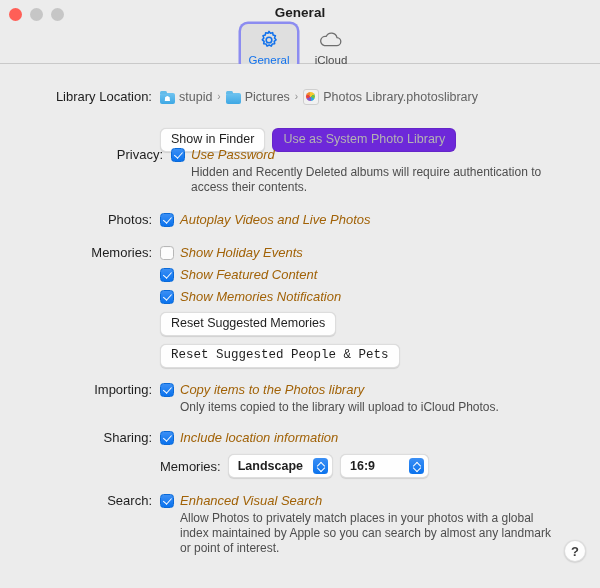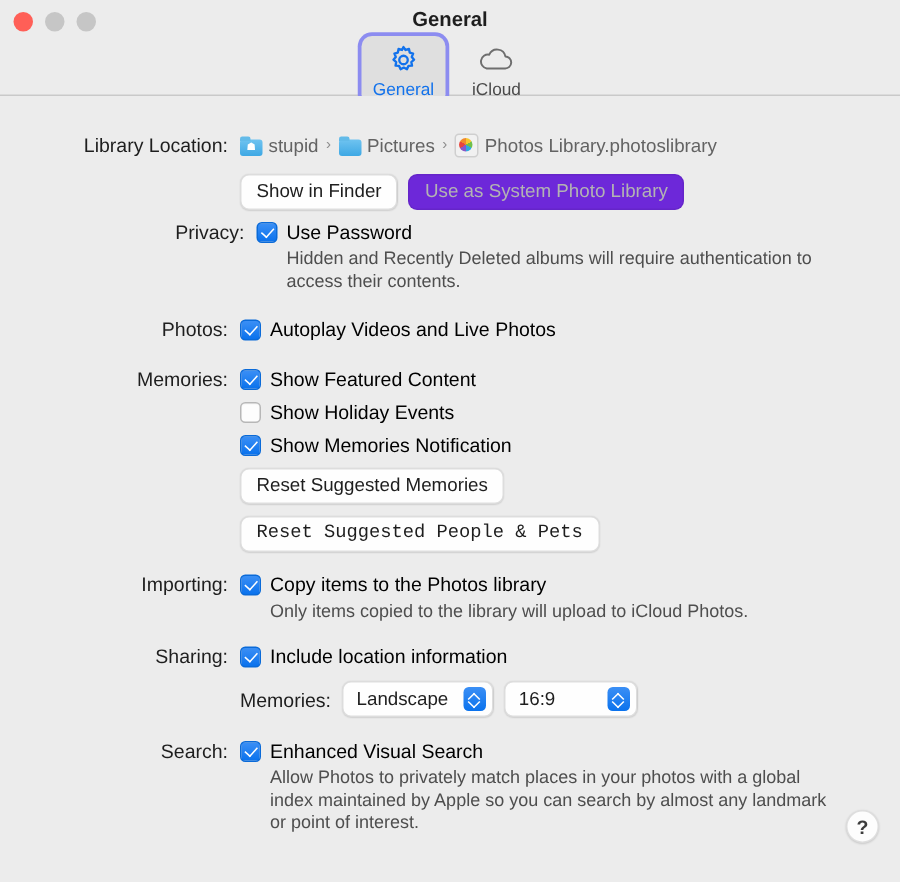--- a/index.html
+++ b/index.html
@@ -230,21 +230,22 @@
     content: "";
     position: absolute;
     left: 4px; top: 1px;
     width: 3.5px; height: 7px;
     border: solid #fff;
     border-width: 0 1.9px 1.9px 0;
     transform: rotate(42deg);
   }
   .chk-label {
     font-size: 13px;
-    color: #000000;
+    color: #a16207;
+    font-style: italic;
   }
   .hint {
     font-size: 12px;
     color: #4e4e4e;
     line-height: 15px;
     max-width: 370px;
     margin-left: 20px;
   }
 
   
@@ -255,20 +256,21 @@
     align-items: center;
     justify-content: space-between;
     background: #fefefe;
     border: 1px solid rgba(0,0,0,0.13);
     border-radius: 6px;
     box-shadow: 0 0.5px 1px rgba(0,0,0,0.12);
     height: 22px;
     padding: 0 4px 0 9px;
     gap: 10px;
     cursor: default;
+    font-weight: bold;
   }
   .popup .pv { font-size: 12.5px; color: #1e1e1e; white-space: nowrap; }
   .chev {
     width: 15px; height: 16px;
     border-radius: 3.5px;
     background: linear-gradient(#3b8ff5, #0a72ed);
     position: relative;
     flex: 0 0 15px;
   }
   .chev::before, .chev::after {
@@ -359,21 +361,21 @@
             <span>Pictures</span>
           </span>
           <span class="sep">›</span>
           <span class="crumb">
             <span class="lib-ico">
                 <span class="pin"></span>
               </span>
             <span>Photos Library.photoslibrary</span>
           </span>
         </div>
-        <div class="btnrow" style="margin-top:6px;">
+        <div class="btnrow" style="margin-top:18px;">
           <button class="btn">Show in Finder</button>
           <button class="btn disabled">Use as System Photo Library</button>
         </div>
       </div>
     </div>
 
     <div class="row" style="top:83px;padding-left:11px;">
       <div class="rowlabel">Privacy:</div>
       <div class="rowbody" style="gap:2px;">
         <div class="chk-line">
@@ -391,26 +393,26 @@
           <span class="chk on"></span>
           <span class="chk-label">Autoplay Videos and Live Photos</span>
         </div>
       </div>
     </div>
 
     <div class="row" style="top:181px;">
       <div class="rowlabel">Memories:</div>
       <div class="rowbody" style="gap:6px;">
         <div class="chk-line">
-          <span class="chk on"></span>
-          <span class="chk-label">Show Featured Content</span>
-        </div>
-        <div class="chk-line">
           <span class="chk off"></span>
           <span class="chk-label">Show Holiday Events</span>
+        </div>
+        <div class="chk-line">
+          <span class="chk on"></span>
+          <span class="chk-label">Show Featured Content</span>
         </div>
         <div class="chk-line">
           <span class="chk on"></span>
           <span class="chk-label">Show Memories Notification</span>
         </div>
         <button class="btn" style="margin-top:1px;">Reset Suggested Memories</button>
         <button class="btn" style="margin-top:2px;font-family:Liberation Mono, monospace;">Reset Suggested People &amp; Pets</button>
       </div>
     </div>
 

